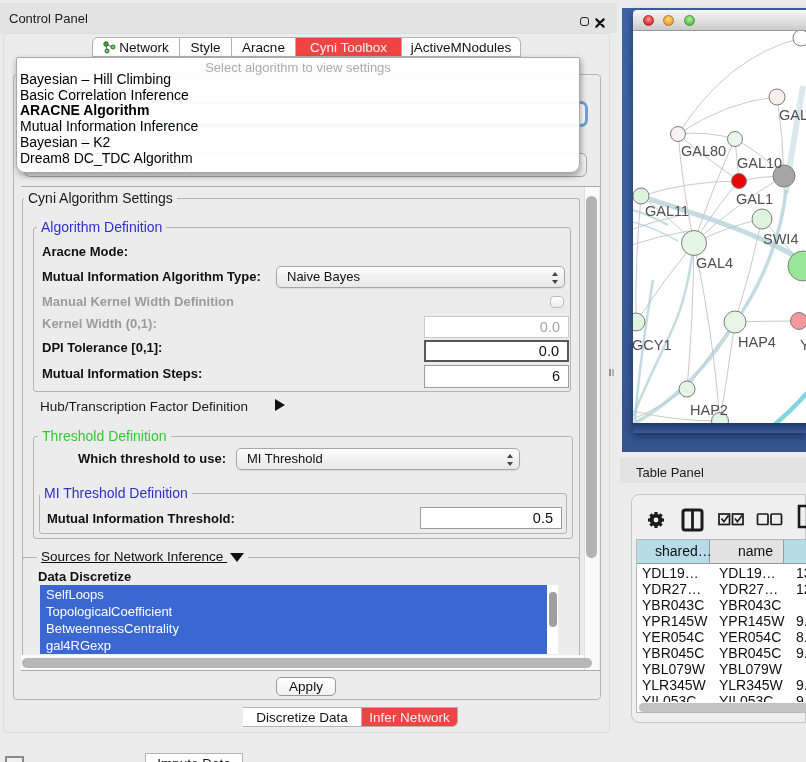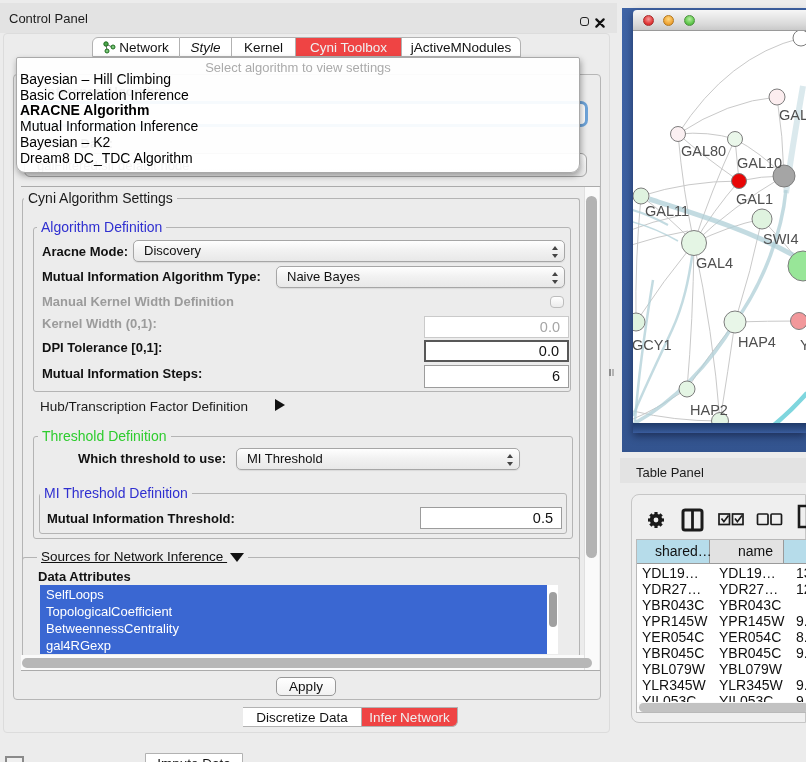--- a/index.html
+++ b/index.html
@@ -47,22 +47,22 @@
 
   <div class="abs" style="left:92px;top:37px;height:21px;">
     <div class="tab" style="width:88px;border-left:1px solid #b2b2b2;border-radius:6px 0 0 0;">
       <svg width="13" height="13" viewBox="0 0 13 13" style="vertical-align:-2px;margin-right:3px;">
         <line x1="3" y1="3" x2="9" y2="6" stroke="#6b6b6b" stroke-width="1"></line>
         <line x1="3" y1="3" x2="4" y2="10" stroke="#6b6b6b" stroke-width="1"></line>
         <circle cx="3" cy="3" r="2.2" fill="#4ca64c" stroke="#1d6b1d"></circle>
         <circle cx="10" cy="6" r="2" fill="#7ac87a" stroke="#1d6b1d"></circle>
         <circle cx="4" cy="10" r="2" fill="#7ac87a" stroke="#1d6b1d"></circle>
       </svg>Network</div>
-    <div class="tab" style="width:52px;font-style:italic;">Style</div>
-    <div class="tab" style="width:64px;">Kernel</div>
+    <div class="tab" style="width:52px;">Style</div>
+    <div class="tab" style="width:64px;">Aracne</div>
     <div class="tab tabsel" style="width:106px;">Cyni Toolbox</div>
     <div class="tab" style="width:119px;border-radius:0 6px 0 0;">jActiveMNodules</div>
   </div>
 
   <div class="abs b" style="left:44px;top:84px;">Inference Algorithm:</div>
   <div class="abs" style="left:24px;top:101px;width:564px;height:26px;border:3px solid #6ea3d8;border-radius:7px;background:#fff;"></div>
   <div class="abs b" style="left:44px;top:136px;">Table Data:</div>
   <div class="abs" style="left:24px;top:153px;width:563px;height:24px;border:1px solid #a6a6a6;border-radius:6px;background:linear-gradient(#fff,#e9e9e9);line-height:23px;padding-left:12px;color:#333;">galFiltered.sif default node</div>
 
   <div class="abs" style="left:21px;top:186px;width:579px;height:0;border-top:1px solid #ababab;"></div>
@@ -72,21 +72,20 @@
   <div class="abs" style="left:586px;top:196px;width:11px;height:362px;background:#b3b3b3;border-radius:6px;"></div>
 
   <div class="grp" style="left:22px;top:198px;width:558px;height:459px;border-bottom:none;">
     <div class="ttl" style="left:1px;color:#1a1a1a;">Cyni Algorithm Settings</div>
   </div>
 
   <div class="grp" style="left:33px;top:227px;width:538px;height:165px;">
     <div class="ttl blue" style="left:3px;">Algorithm Definition</div>
   </div>
   <div class="abs b" style="left:42px;top:244px;">Aracne Mode:</div>
-  <div class="combo" style="left:133px;top:240px;width:432px;">Discovery<span class="arr"></span></div>
   <div class="abs b" style="left:42px;top:269px;">Mutual Information Algorithm Type:</div>
   <div class="combo" style="left:276px;top:266px;width:289px;">Naive Bayes<span class="arr"></span></div>
   <div class="abs b gray" style="left:42px;top:294px;">Manual Kernel Width Definition</div>
   <div class="abs" style="left:550px;top:296px;width:14px;height:12px;border:1px solid #bdbdbd;border-radius:4px;background:linear-gradient(#fff,#ececec);"></div>
   <div class="abs b gray" style="left:42px;top:316px;">Kernel Width (0,1):</div>
   <div class="field" style="left:424px;top:316px;width:145px;height:22px;border-color:#cacaca;color:#a6a6a6;line-height:20px;">0.0</div>
   <div class="abs b" style="left:42px;top:340px;">DPI Tolerance [0,1]:</div>
   <div class="field" style="left:424px;top:340px;width:145px;height:22px;border:2px solid #585858;line-height:18px;">0.0</div>
   <div class="abs b" style="left:42px;top:366px;">Mutual Information Steps:</div>
   <div class="field" style="left:424px;top:365px;width:145px;height:23px;line-height:21px;">6</div>
@@ -104,21 +103,21 @@
     <div class="ttl blue" style="left:0px;">MI Threshold Definition</div>
   </div>
   <div class="abs b" style="left:47px;top:511px;">Mutual Information Threshold:</div>
   <div class="field" style="left:420px;top:507px;width:142px;height:22px;line-height:20px;">0.5</div>
 
   <div class="grp" style="left:22px;top:557px;width:558px;height:105px;border-bottom:none;">
     <div class="ttl" style="left:14px;font-size:13.5px;text-decoration:underline;">Sources for Network Inference
       <span style="display:inline-block;width:0;height:0;border-left:7px solid transparent;border-right:7px solid transparent;border-top:9px solid #111;vertical-align:-1px;margin-left:3px;"></span>
     </div>
   </div>
-  <div class="abs b" style="left:38px;top:569px;">Data Attributes</div>
+  <div class="abs b" style="left:38px;top:569px;">Data Discretize</div>
 
   <div class="abs" style="left:40px;top:585px;width:518px;height:69px;background:#fff;overflow:hidden;">
     <div style="background:#3a67d2;color:#fff;width:507px;height:69px;padding:1px 0 0 6px;line-height:17px;font-size:13px;">
       SelfLoops<br>TopologicalCoefficient<br>BetweennessCentrality<br>gal4RGexp
     </div>
     <div class="abs" style="left:509px;top:7px;width:8px;height:35px;background:#9f9f9f;border-radius:4px;"></div>
   </div>
 
   <div class="abs" style="left:21px;top:655px;width:563px;height:15px;background:#fafafa;"></div>
   <div class="abs" style="left:22px;top:658px;width:570px;height:10px;background:#b7b7b7;border-radius:5px;"></div>

